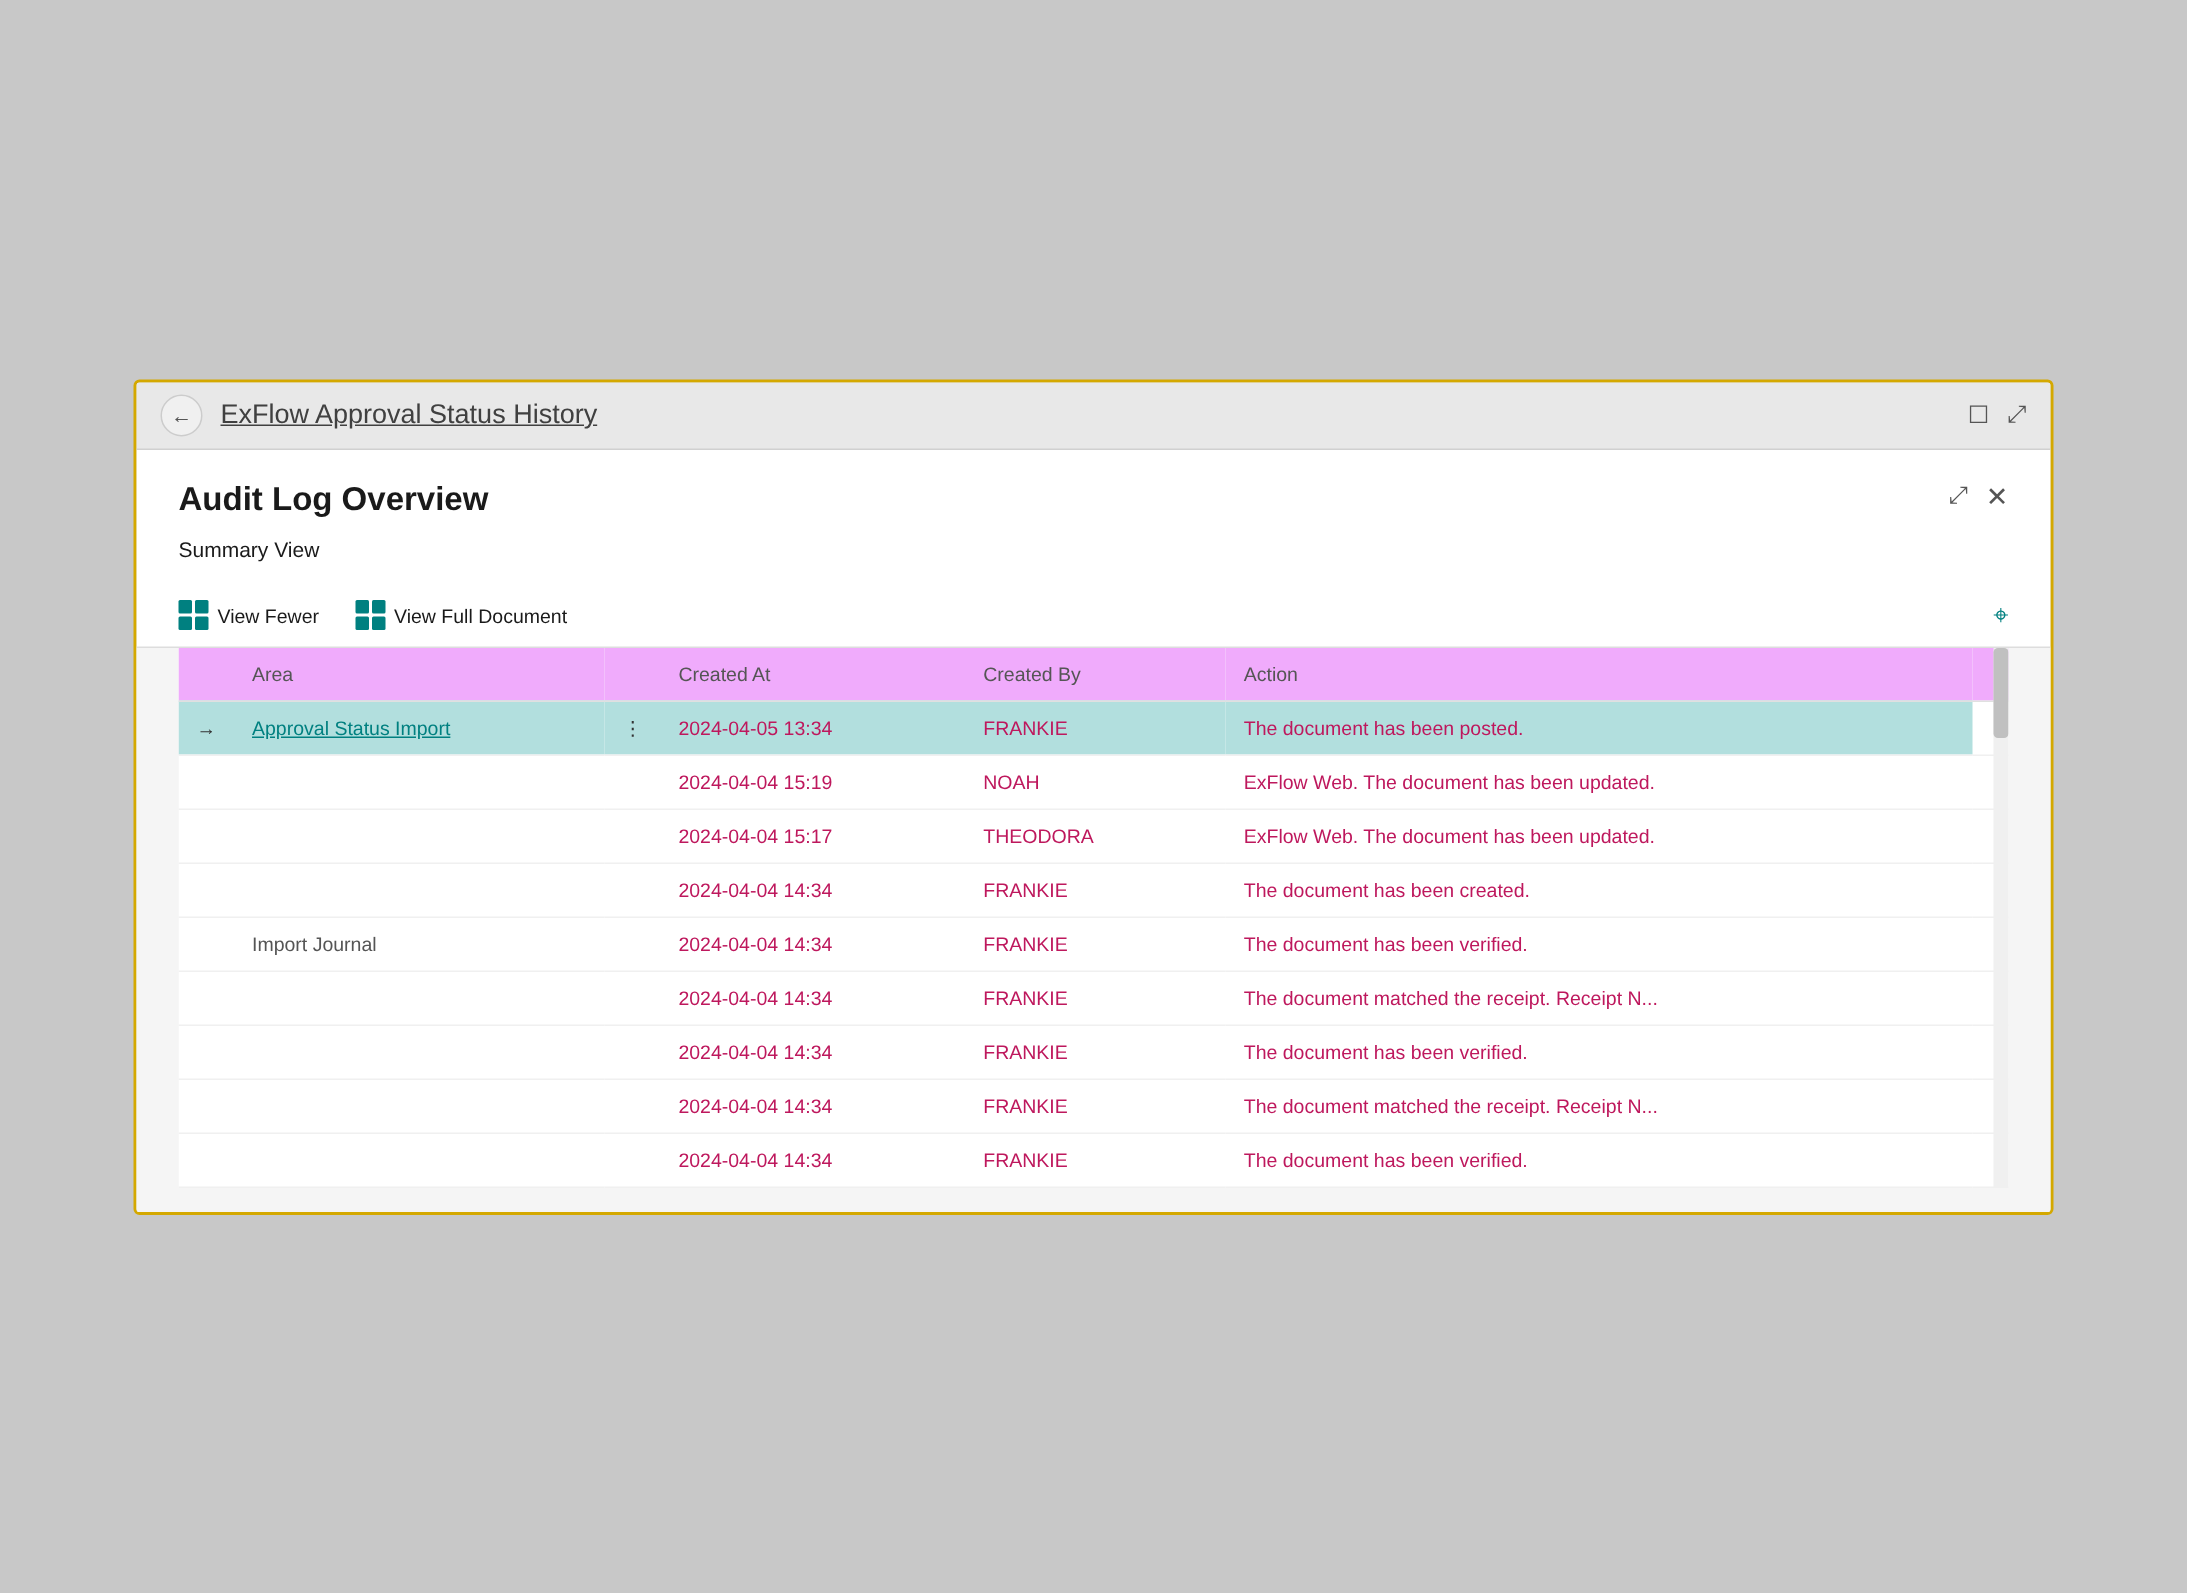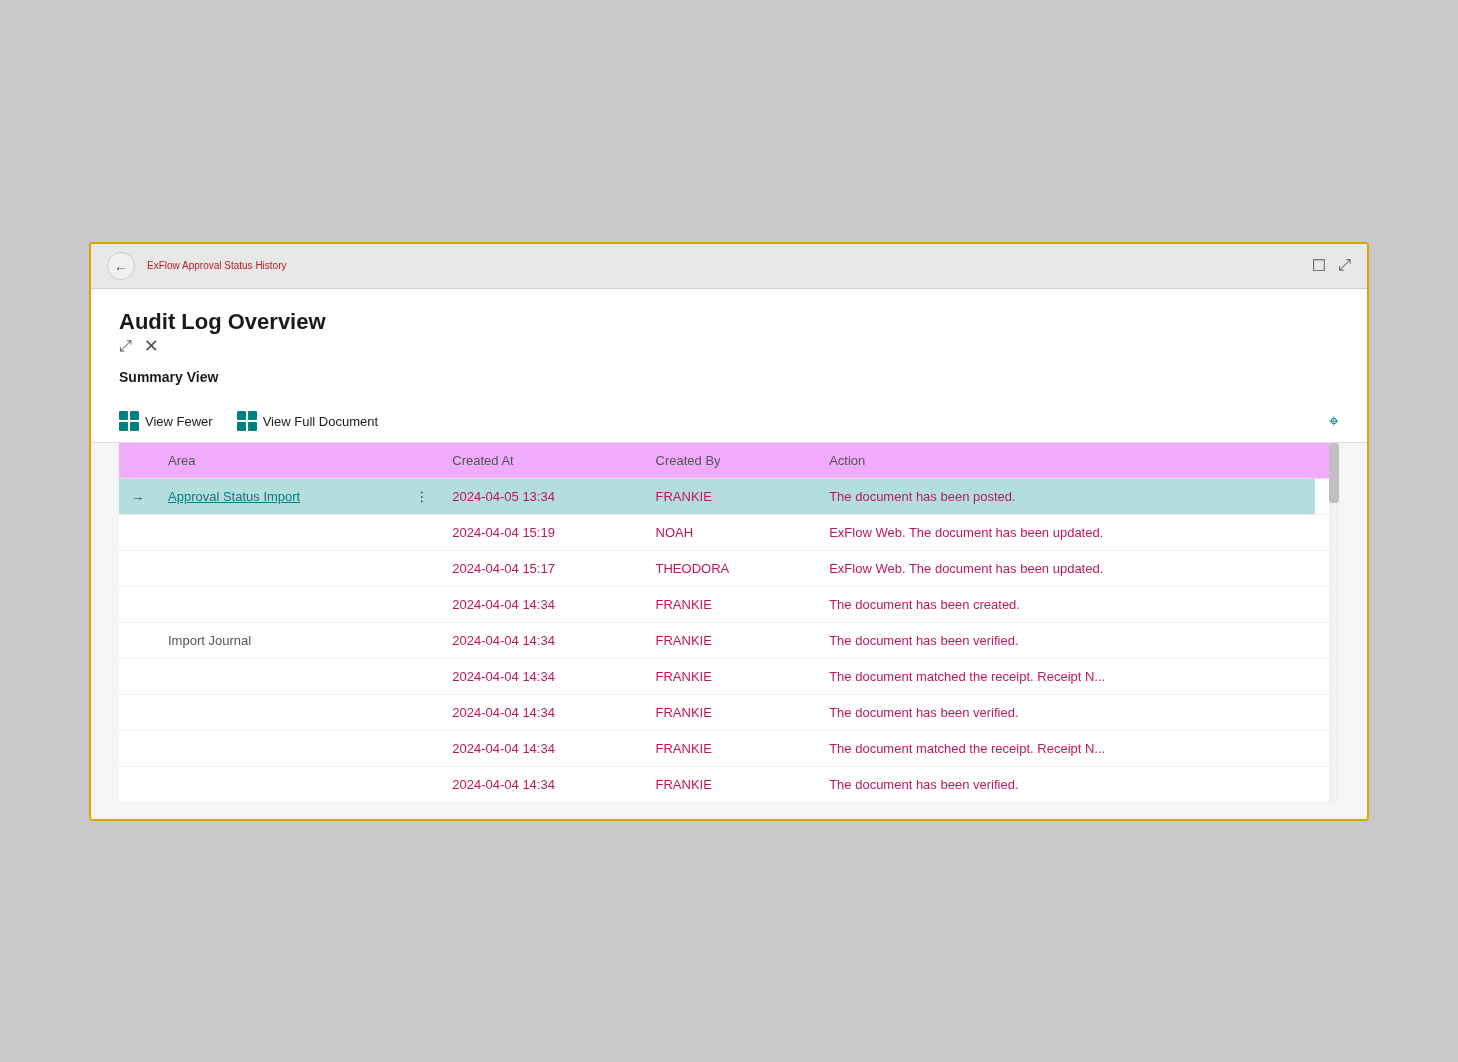--- a/index.html
+++ b/index.html
@@ -32,60 +32,60 @@
       width: 28px; height: 28px;
       border-radius: 50%;
       background: #f0f0f0;
       border: 1px solid #ccc;
       display: flex; align-items: center; justify-content: center;
       cursor: pointer;
       font-size: 14px;
       color: #555;
     }
     .top-bar-title {
-      color: #b91c1c;
-      font-size: 10px;
+      color: #404040;
+      font-size: 18px;
+      text-decoration: underline;
     }
     .top-bar-icons {
       margin-left: auto;
       display: flex; gap: 12px;
       color: #555;
     }
     .top-bar-icons span { cursor: pointer; font-size: 16px; }
 
     .modal {
       background: #fff;
       margin: 0;
       padding: 0;
     }
     .modal-header {
       display: flex;
       align-items: flex-start;
       justify-content: space-between;
       padding: 20px 28px 12px 28px;
       border-bottom: none;
-      flex-direction: column;
     }
     .modal-title {
       font-size: 22px;
       font-weight: 700;
       color: #1a1a1a;
     }
     .modal-header-icons {
       display: flex; gap: 12px; align-items: center;
     }
     .modal-header-icons span {
       cursor: pointer;
       color: #555;
       font-size: 18px;
     }
 
     .summary-view-label {
       padding: 0 28px 16px 28px;
-      font-weight: 700;
+      font-weight: 400;
       font-size: 14px;
       color: #1a1a1a;
     }
 
     .tabs-bar {
       display: flex;
       align-items: center;
       padding: 0 28px;
       border-bottom: 1px solid #ddd;
       gap: 0;

